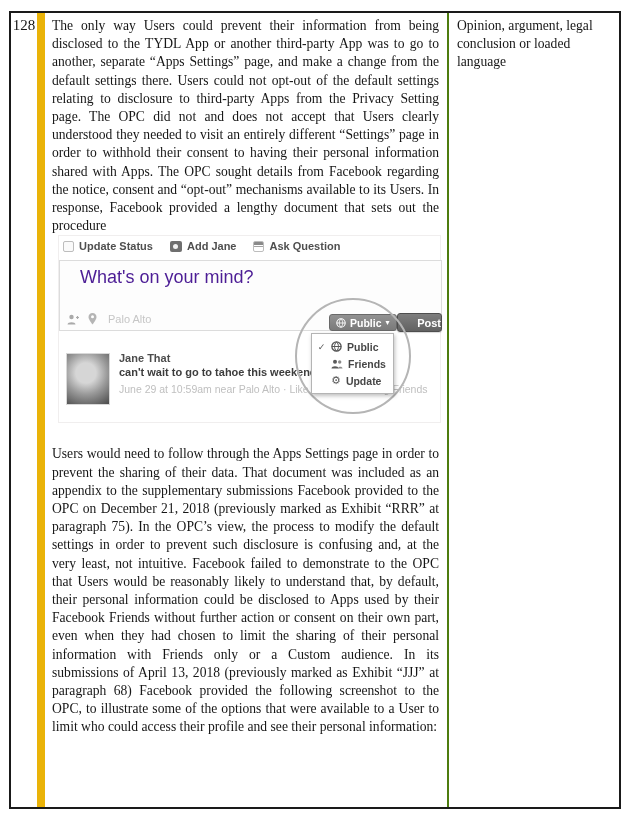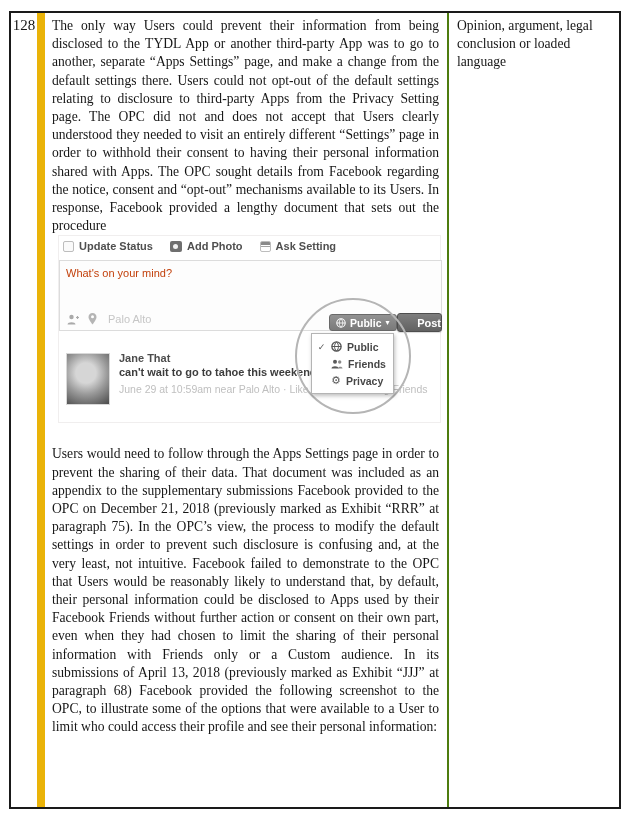--- a/index.html
+++ b/index.html
@@ -23,21 +23,21 @@
   .tb-item{display:flex;align-items:center;gap:5px;font-size:11px;font-weight:bold;color:#4f4f4f;}
   .ic-status{width:11px;height:11px;border:1px solid #bdbdbd;border-radius:2px;background:#fafafa;box-sizing:border-box;}
   .ic-photo{width:12px;height:11px;border-radius:2px;background:#6f6f6f;position:relative;}
   .ic-photo::after{content:"";position:absolute;left:3.5px;top:3px;width:5px;height:5px;border-radius:50%;background:#f2f2f2;}
   .ic-question{width:11px;height:11px;border:1px solid #bdbdbd;border-radius:2px;box-sizing:border-box;
     background:linear-gradient(#8a8a8a 0 2.5px,transparent 2.5px),
       repeating-linear-gradient(to bottom,transparent 0 3.5px,#a3a3a3 3.5px 5px);}
 
   .composer{position:absolute;left:0;top:24px;width:383px;height:71px;
     border:1px solid #dcdcdc;background:#fdfdfd;box-sizing:border-box;}
-  .placeholder{position:absolute;left:6px;top:6px;font-size:11px;color:#c2410c;}
+  .placeholder{position:absolute;left:20px;top:6px;font-size:18px;color:#4c1d95;}
   .composer-actions{position:absolute;left:7px;bottom:5px;display:flex;align-items:center;gap:9px;}
   .loc-label{font-size:11px;color:#c6c6c6;margin-left:2px;}
 
   .btn-public{position:absolute;left:270px;top:78px;height:17px;padding:0 6px;display:flex;align-items:center;gap:4px;
     background:linear-gradient(#929292,#7a7a7a);border:1px solid #696969;border-radius:3px;
     color:#fff;font-size:10.5px;font-weight:bold;box-sizing:border-box;z-index:4;}
   .caret{font-size:8px;line-height:1;}
   .btn-post{position:absolute;left:338px;top:77px;width:45px;height:19px;
     background:linear-gradient(#7e7e7e,#626262);border:1px solid #4e4e4e;border-radius:3px;
     color:#fff;font-weight:bold;font-size:11px;display:flex;align-items:center;justify-content:flex-end;
@@ -74,25 +74,25 @@
 
     <div class="fb-shot">
 
       <div class="fb-toolbar">
         <div class="tb-item">
           <span class="ic-status"></span>
           <span>Update Status</span>
         </div>
         <div class="tb-item">
           <span class="ic-photo"></span>
-          <span>Add Photo</span>
+          <span>Add Jane</span>
         </div>
         <div class="tb-item">
           <span class="ic-question"></span>
-          <span>Ask Setting</span>
+          <span>Ask Question</span>
         </div>
       </div>
 
       <div class="composer">
         <div class="placeholder">What's on your mind?</div>
         <div class="composer-actions">
           <svg width="12" height="11" viewBox="0 0 12 11">
               <circle cx="4.5" cy="3" r="2.2" fill="#aaaaaa"></circle>
               <path d="M0.5 10.5 C0.5 7.5 8.5 7.5 8.5 10.5 Z" fill="#aaaaaa"></path>
               <path d="M9 3.5 h3 M10.5 2 v3" stroke="#aaaaaa" stroke-width="1.2" fill="none"></path>
@@ -135,21 +135,21 @@
               <circle cx="4" cy="2.8" r="2" fill="#5a5a5a"></circle>
               <path d="M0.5 9.5 C0.5 6.5 7.5 6.5 7.5 9.5 Z" fill="#5a5a5a"></path>
               <circle cx="8.7" cy="3" r="1.7" fill="#8a8a8a"></circle>
               <path d="M6.8 9.5 C7.2 7 11.5 7 11.5 9.5 Z" fill="#8a8a8a"></path>
             </svg>
           <span>Friends</span>
         </div>
         <div class="menu-row">
           <span class="menu-check"></span>
           <span class="menu-gear">⚙</span>
-          <span>Privacy</span>
+          <span>Update</span>
         </div>
       </div>
 
       <div class="post-avatar"></div>
       <div class="post-name">Jane That</div>
       <div class="post-msg"><span>can't wait to go to tahoe this weekend!</span><span class="suffix"> — with C</span></div>
       <div class="post-meta">June 29 at 10:59am near Palo Alto · Like · Comment · Tag Friends</div>
 
     </div>
 

